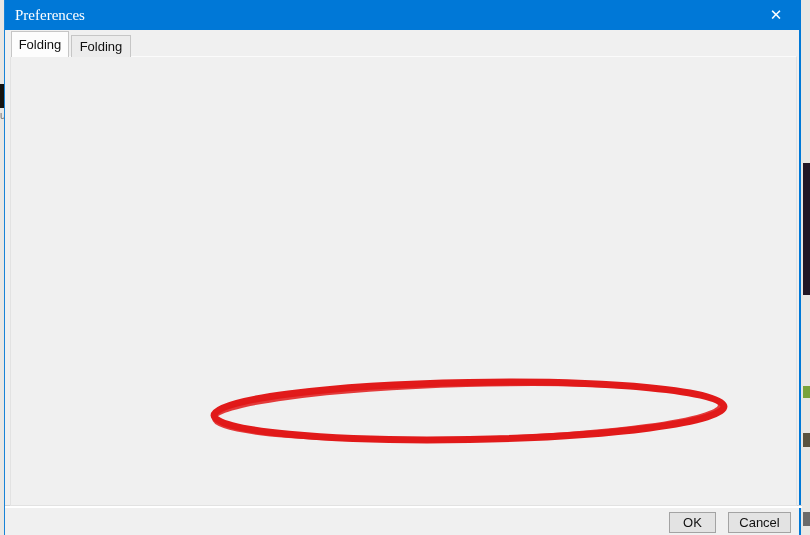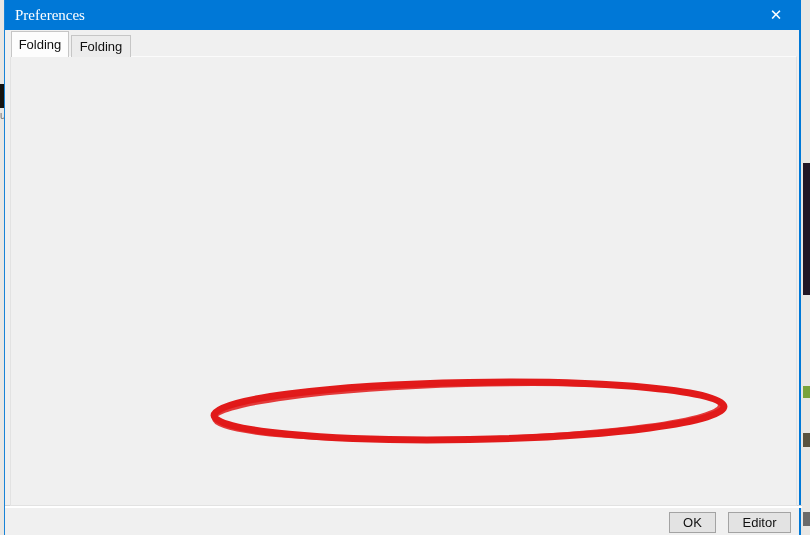--- a/index.html
+++ b/index.html
@@ -193,15 +193,15 @@
     <ellipse cx="262" cy="36" rx="253" ry="27" fill="none" stroke="#e11a1a" stroke-width="4" opacity="0.85" transform="rotate(-1.6 262 36)"></ellipse>
   </svg>
 
   <div class="lbl gray" style="left:10px; top:431px;">More preferences can be edited directly in the file</div>
   <div class="lbl" style="left:10px; top:457px;">C:\One_Drive\OneDrive - Nordic Semiconductor\Documents\ArduinoData\preferences.txt</div>
   <div class="lbl gray" style="left:10px; top:482px;">(edit only when Arduino is not running)</div>
 
   <div class="footer-sep1"></div>
   <div class="footer-sep2"></div>
   <div class="btn" style="left:664px; top:512px; width:47px; height:21px;">OK</div>
-  <div class="btn" style="left:723px; top:512px; width:63px; height:21px;">Editor</div>
+  <div class="btn" style="left:723px; top:512px; width:63px; height:21px;">Cancel</div>
 
 </div>
 
 </body></html>

